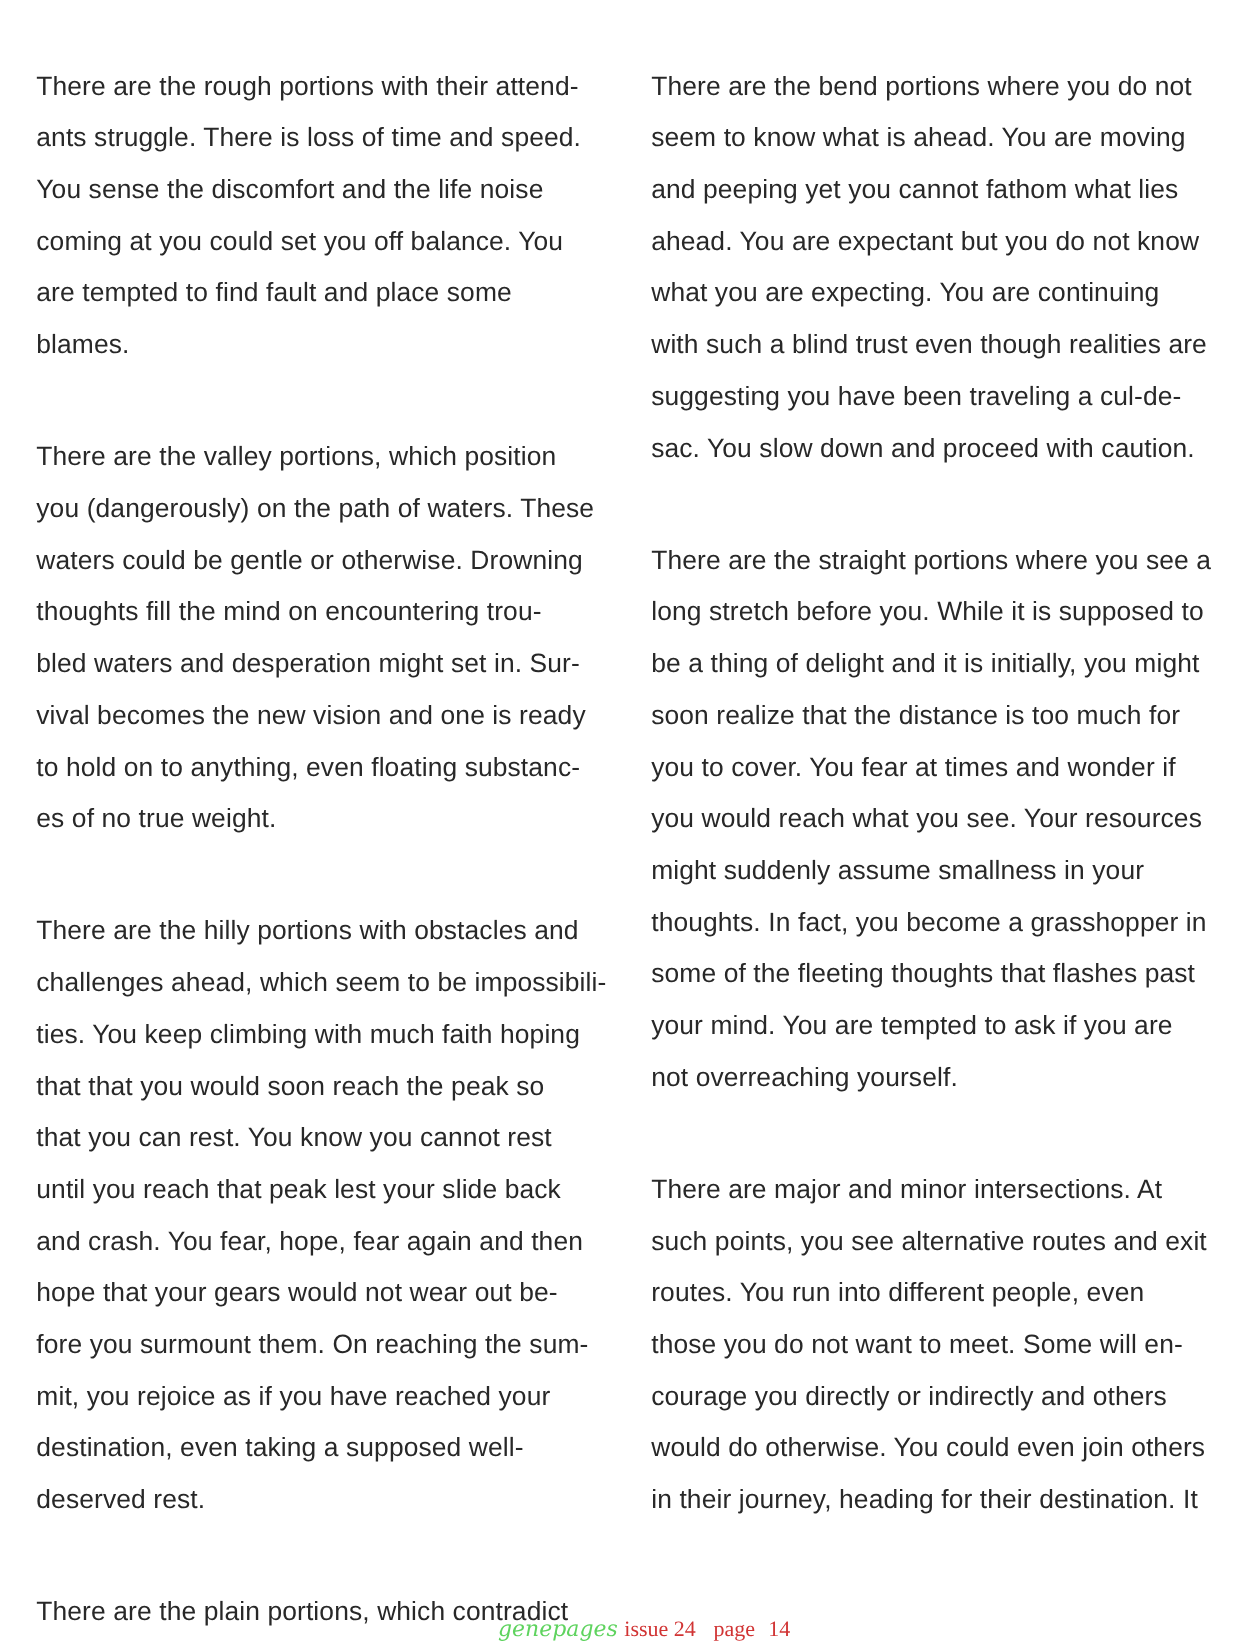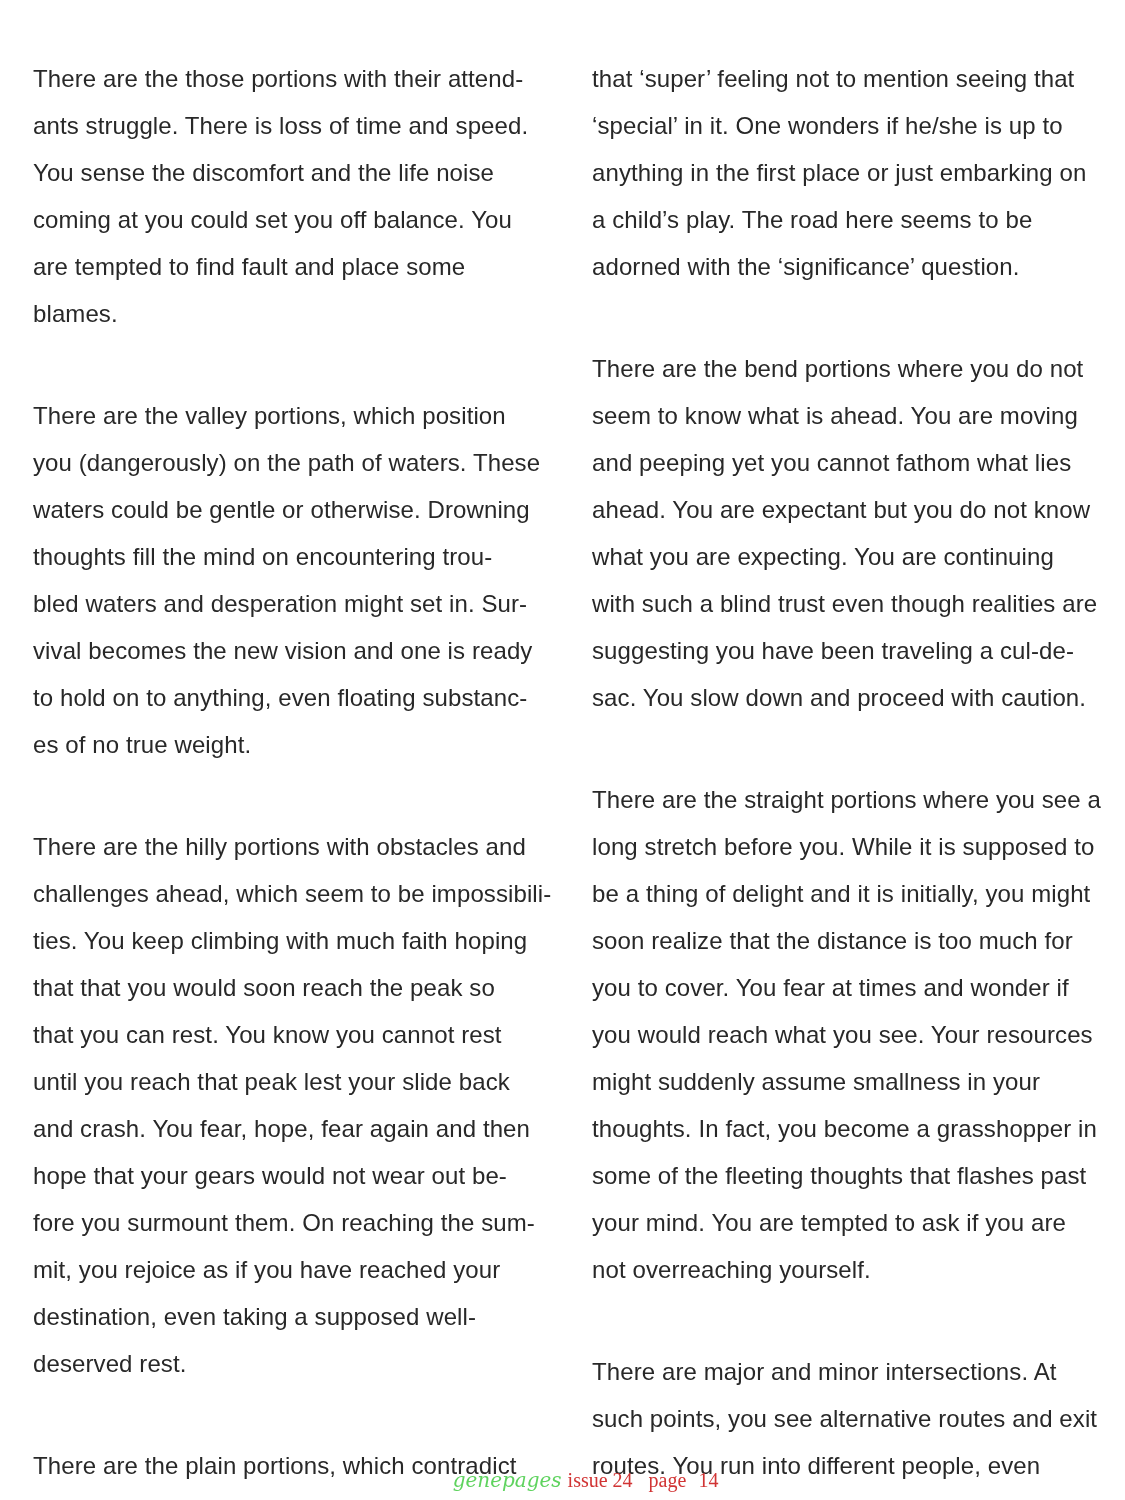--- a/index.html
+++ b/index.html
@@ -53,21 +53,21 @@
   .footer .issue    { margin-left: 6px; }
   .footer .pagelbl  { margin-left: 16px; }
   .footer .pagenum  { margin-left: 12px; }
 </style>
 </head>
 <body>
 
 <div class="page">
 
   <div class="col col-left">
-    <p>There are the those portions with their attend-
+    <p>There are the rough portions with their attend-
 ants struggle. There is loss of time and speed.
 You sense the discomfort and the life noise
 coming at you could set you off balance. You
 are tempted to find fault and place some
 blames.</p>
     <p>There are the valley portions, which position
 you (dangerously) on the path of waters. These
 waters could be gentle or otherwise. Drowning
 thoughts fill the mind on encountering trou-
 bled waters and desperation might set in. Sur-
@@ -87,25 +87,20 @@
 destination, even taking a supposed well-
 deserved rest.</p>
     <p>There are the plain portions, which contradict
 the initial expectations. On setting out, one had
 dreamt of something spectacular, exotic, fanci-
 ful and the likes. However, things are looking
 too simple and ordinary. One no longer has</p>
   </div>
 
   <div class="col col-right">
-    <p>that ‘super’ feeling not to mention seeing that
-‘special’ in it. One wonders if he/she is up to
-anything in the first place or just embarking on
-a child’s play. The road here seems to be
-adorned with the ‘significance’ question.</p>
     <p>There are the bend portions where you do not
 seem to know what is ahead. You are moving
 and peeping yet you cannot fathom what lies
 ahead. You are expectant but you do not know
 what you are expecting. You are continuing
 with such a blind trust even though realities are
 suggesting you have been traveling a cul-de-
 sac. You slow down and proceed with caution.</p>
     <p>There are the straight portions where you see a
 long stretch before you. While it is supposed to

